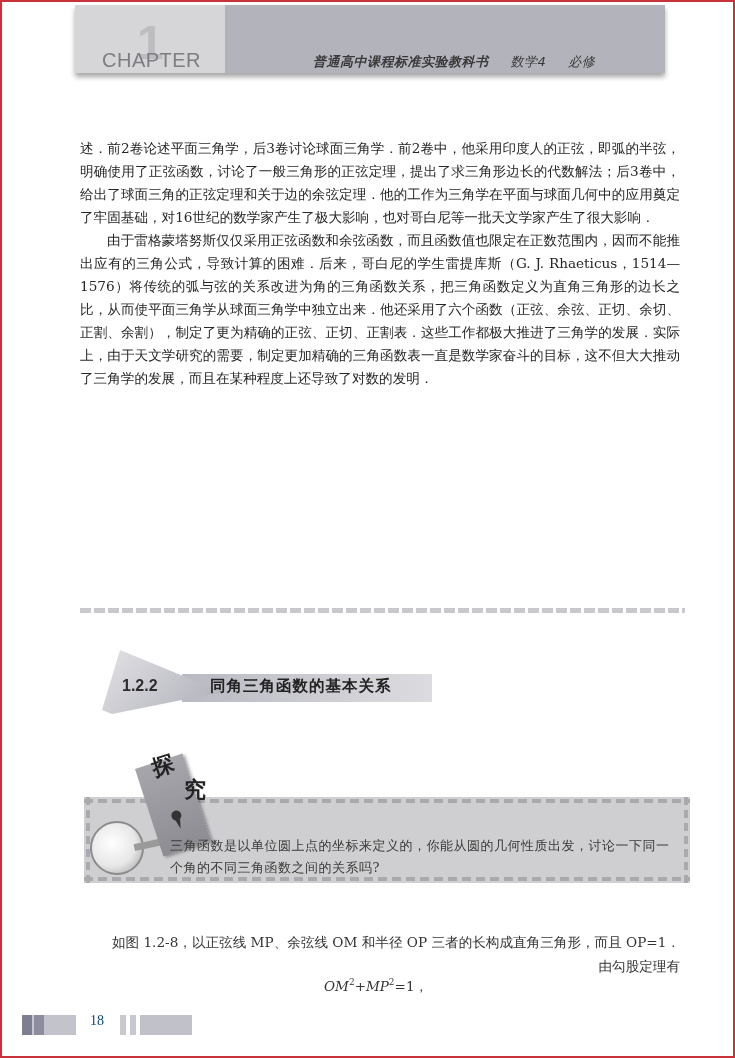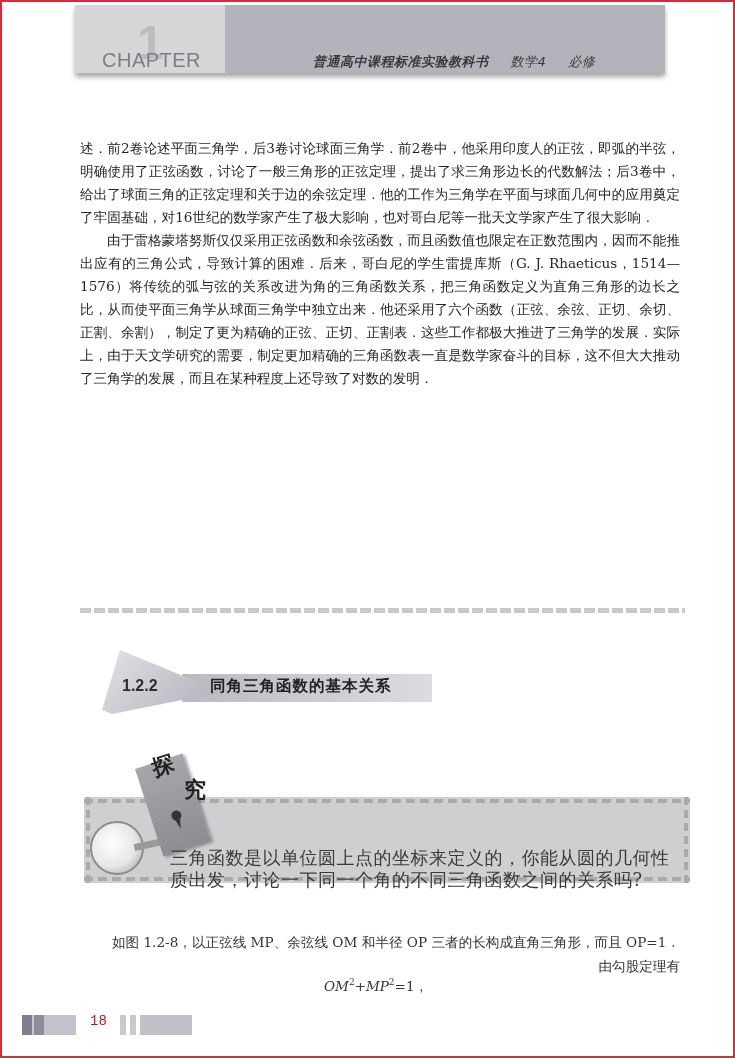--- a/index.html
+++ b/index.html
@@ -95,22 +95,22 @@
   }
   .explore .border-top { top: 2px; }
   .explore .border-bot { bottom: 2px; }
   .explore .border-l, .explore .border-r {
     position: absolute; top: 0; width: 4px; height: 100%;
     background: repeating-linear-gradient(180deg, #a9a9ae 0 8px, transparent 8px 13px);
   }
   .explore .border-l { left: 2px; }
   .explore .border-r { right: 2px; }
   .explore .text {
-    position: absolute; left: 86px; top: 50px; width: 500px;
-    font-size: 18px; line-height: 22px; color: #3a3a3a; letter-spacing: 0.5px;
+    position: absolute; left: 86px; top: 38px; width: 500px;
+    font-size: 13px; line-height: 22px; color: #3a3a3a; letter-spacing: 0.5px;
   }
   .magnifier {
     position: absolute; left: 6px; top: 24px; width: 50px; height: 50px;
     border-radius: 50%;
     background: radial-gradient(circle at 40% 40%, #ffffff 0%, #e7e7e7 55%, #9a9a9a 100%);
     border: 2px solid #8c8c8c;
   }
   .magnifier-handle {
     position: absolute; left: 50px; top: 44px; width: 30px; height: 7px;
     background: #9a9a9a; transform: rotate(-12deg);
@@ -155,21 +155,21 @@
   .formula i { font-style: italic; }
   .formula sup { font-size: 9px; }
 
   
   .footer-bar1 {
     position: absolute; left: 20px; top: 1013px; width: 54px; height: 20px;
     background: linear-gradient(90deg, #7e7e92 0 10px, #c6c6cf 10px 12px, #8d8d9d 12px 22px, #c3c3cb 22px 100%);
   }
   .page-num {
     position: absolute; left: 88px; top: 1011px;
-    font-family: Liberation Mono, monospace; font-size: 14px; color: #b91c1c;
+    font-family: Liberation Serif, serif; font-size: 14px; color: #0c4a6e;
   }
   .footer-bar2 {
     position: absolute; left: 118px; top: 1013px; width: 72px; height: 20px;
     background: linear-gradient(90deg, #c8c8cf 0 6px, transparent 6px 10px, #c8c8cf 10px 16px, transparent 16px 20px, #c1c1c9 20px 100%);
   }
   .watermark {
     position: absolute; left: 563px; top: 1028px;
     font-family: "DejaVu Sans", sans-serif; font-size: 17px; color: #222;
     white-space: nowrap;
   }

